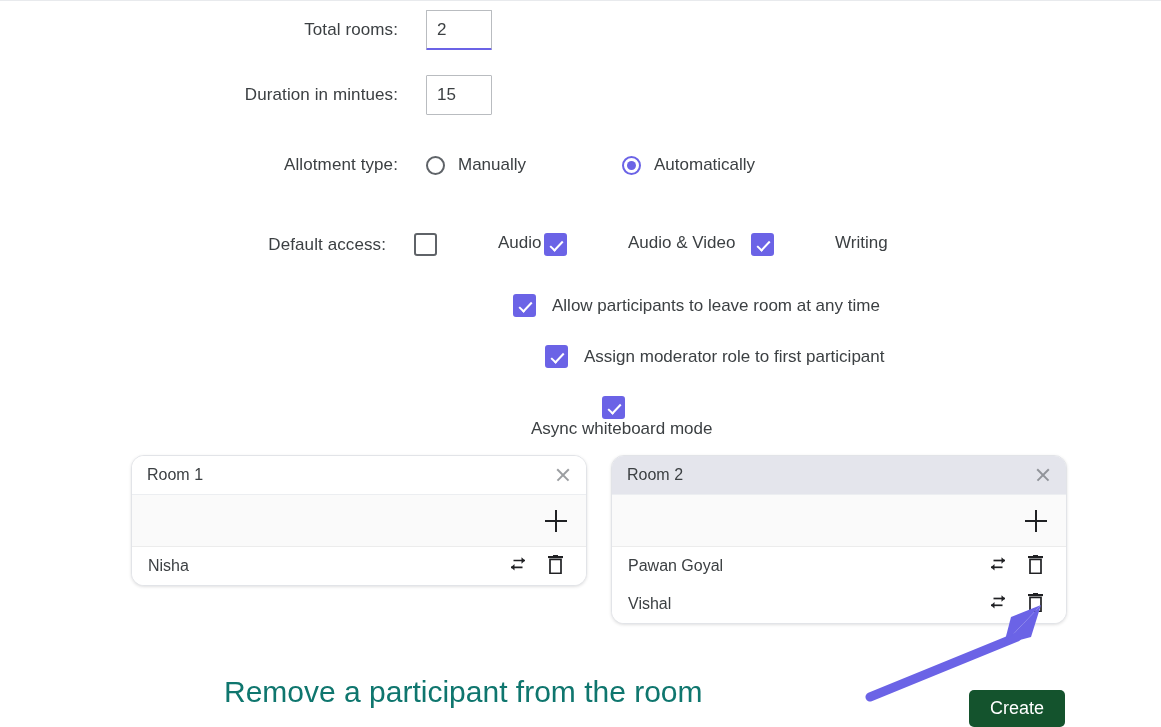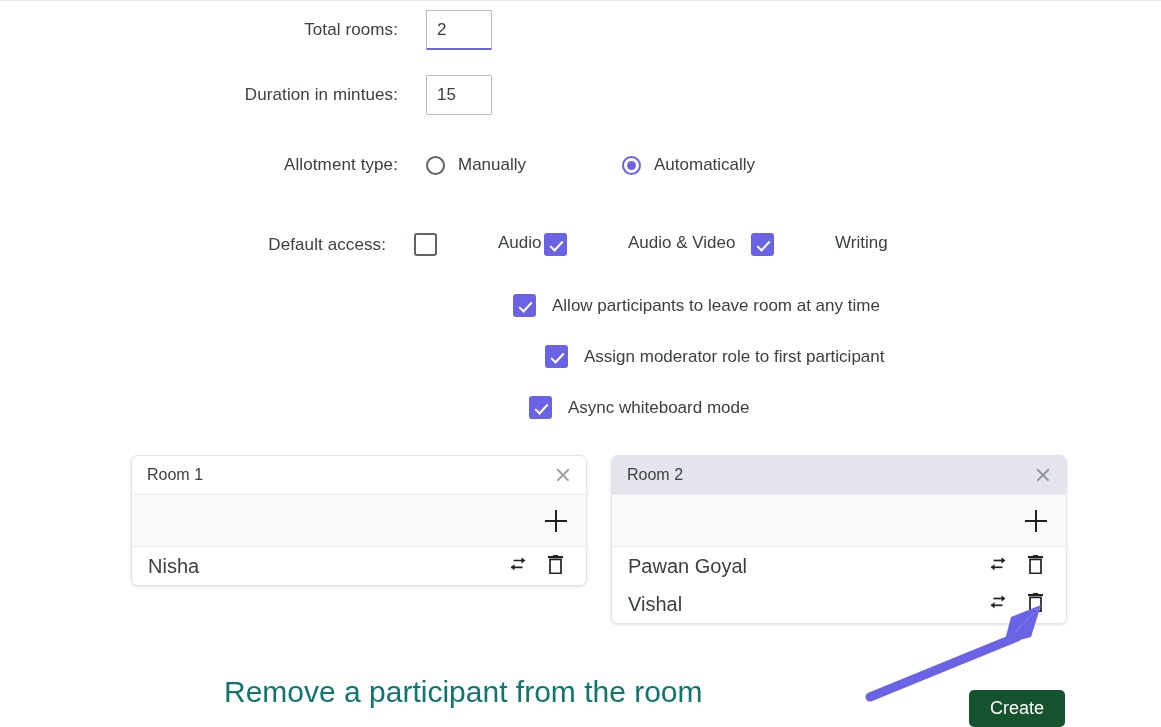--- a/index.html
+++ b/index.html
@@ -141,21 +141,21 @@
   }
   .opt-row .cb-label {
     margin-left: 16px;
   }
 
   
   .room-card {
     position: absolute;
     background: #ffffff;
     border: 1px solid #e2e4e8;
-    border-radius: 7px;
+    border-radius: 13px;
     box-shadow: 0 1px 3px rgba(60,64,67,0.16);
     box-sizing: border-box;
     overflow: hidden;
   }
   .room-head {
     height: 39px;
     display: flex;
     align-items: center;
     justify-content: space-between;
     padding: 0 13px 0 15px;
@@ -209,21 +209,21 @@
 
   .participant {
     height: 38px;
     display: flex;
     align-items: center;
     padding: 0 22px 0 16px;
     box-sizing: border-box;
     background: #ffffff;
   }
   .p-name {
-    font-size: 20px;
+    font-size: 16px;
     color: #3c4043;
     flex: 1;
   }
   .p-actions {
     display: flex;
     align-items: center;
     gap: 19px;
   }
   .icon-btn { cursor: pointer; display: block; }
 
@@ -306,21 +306,21 @@
   </div>
 
   <div class="opt-row" style="left:513px; top:294px;">
     <span class="cb-box on"></span>
     <span class="cb-label">Allow participants to leave room at any time</span>
   </div>
   <div class="opt-row" style="left:545px; top:345px;">
     <span class="cb-box on"></span>
     <span class="cb-label">Assign moderator role to first participant</span>
   </div>
-  <div class="opt-row" style="left:529px; top:396px;">
+  <div class="opt-row" style="left:515px; top:396px;flex-direction:column;">
     <span class="cb-box on"></span>
     <span class="cb-label">Async whiteboard mode</span>
   </div>
 
   <div class="room-card" style="left:131px; top:455px; width:456px;">
     <div class="room-head white">
       <span class="room-title">Room 1</span>
       <span class="close-x"></span>
     </div>
     <div class="add-row">

